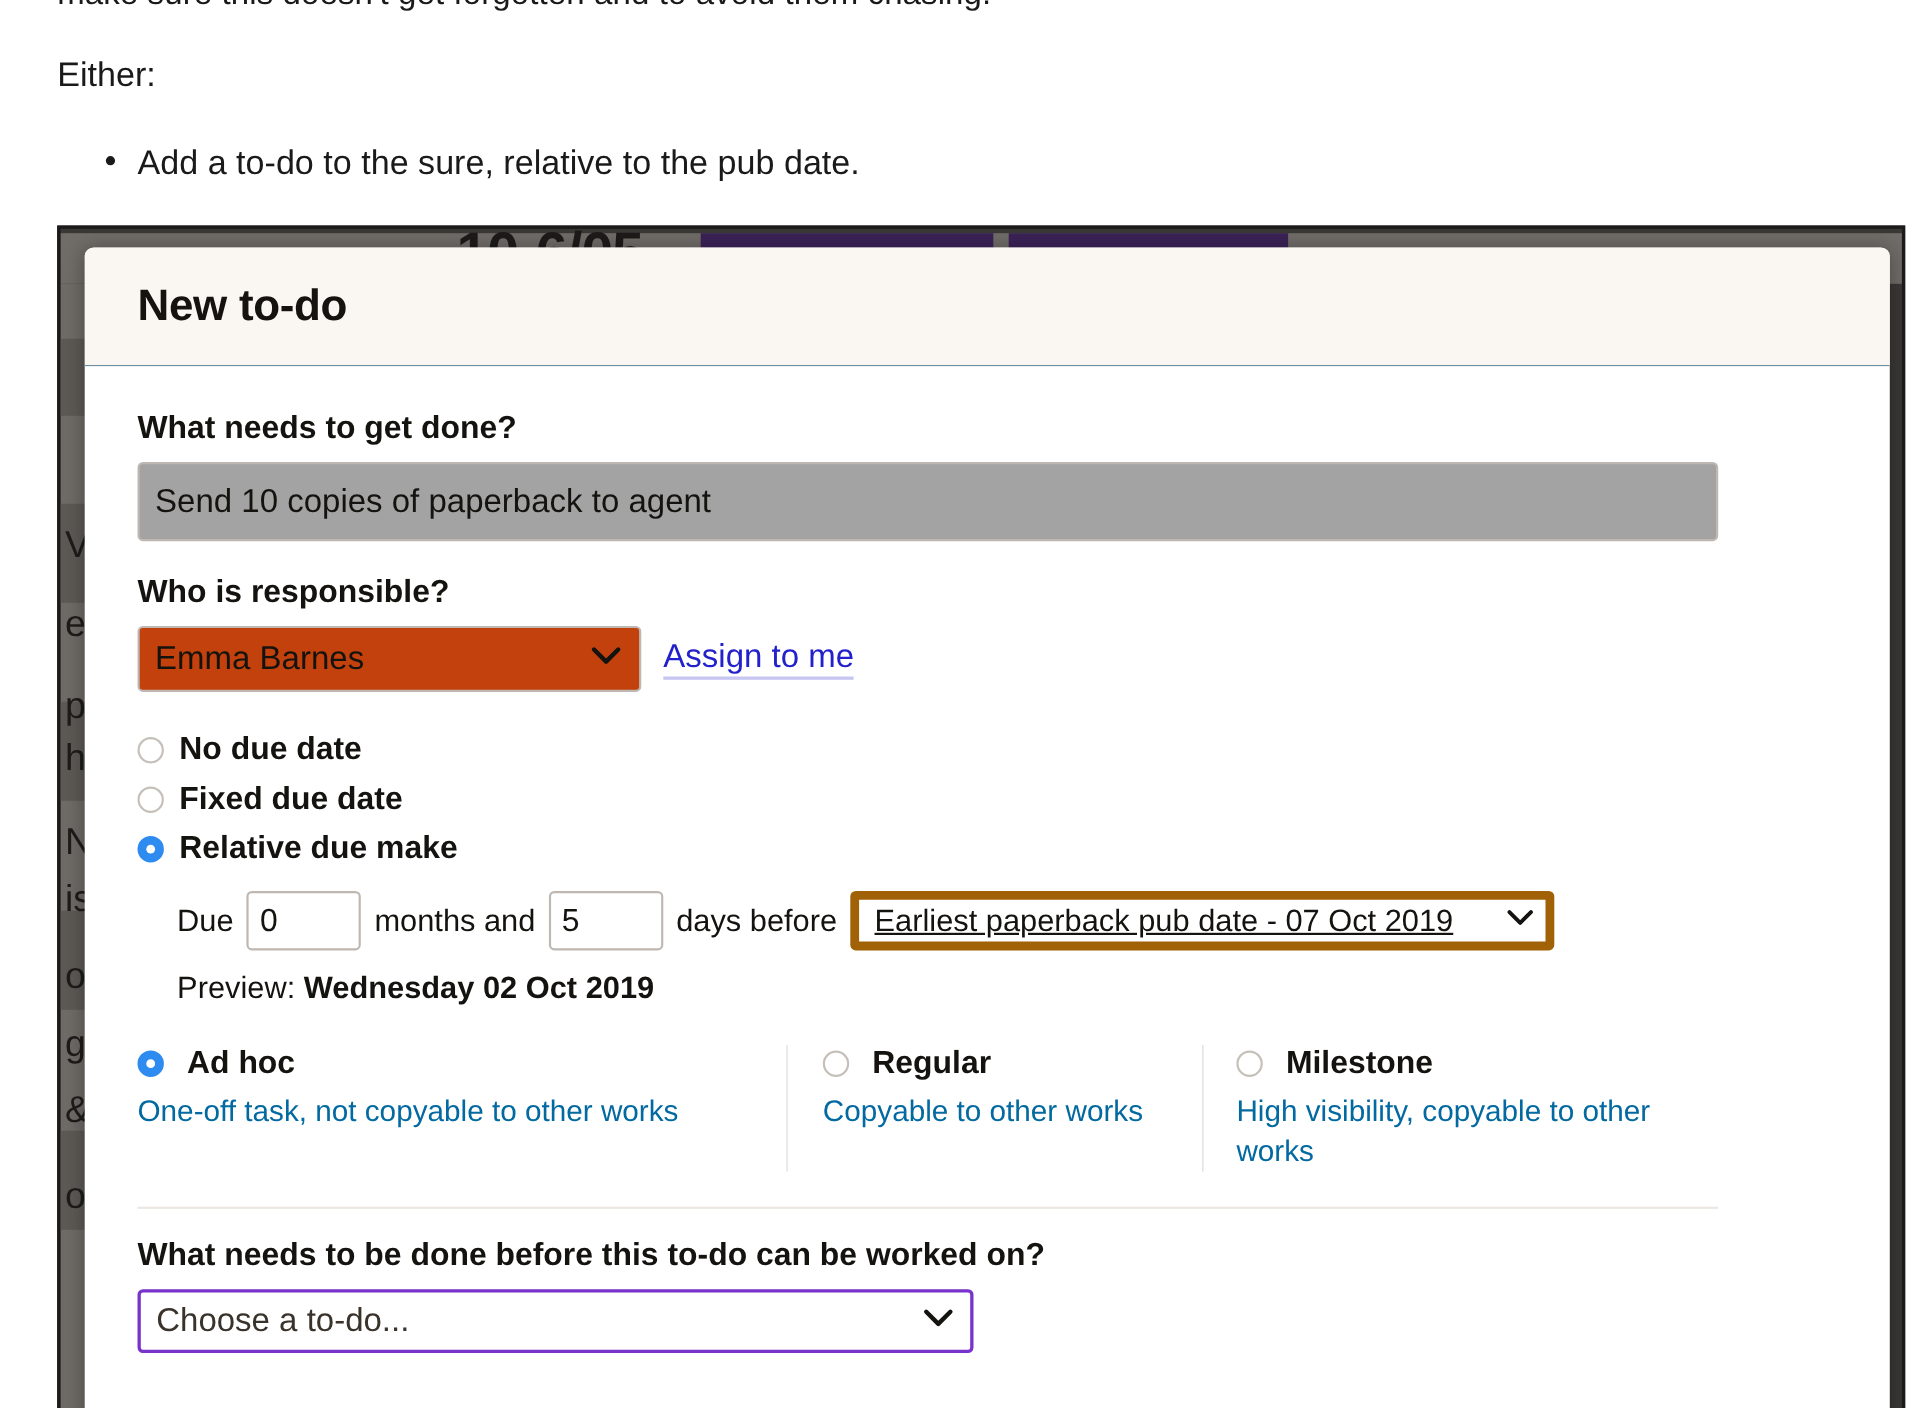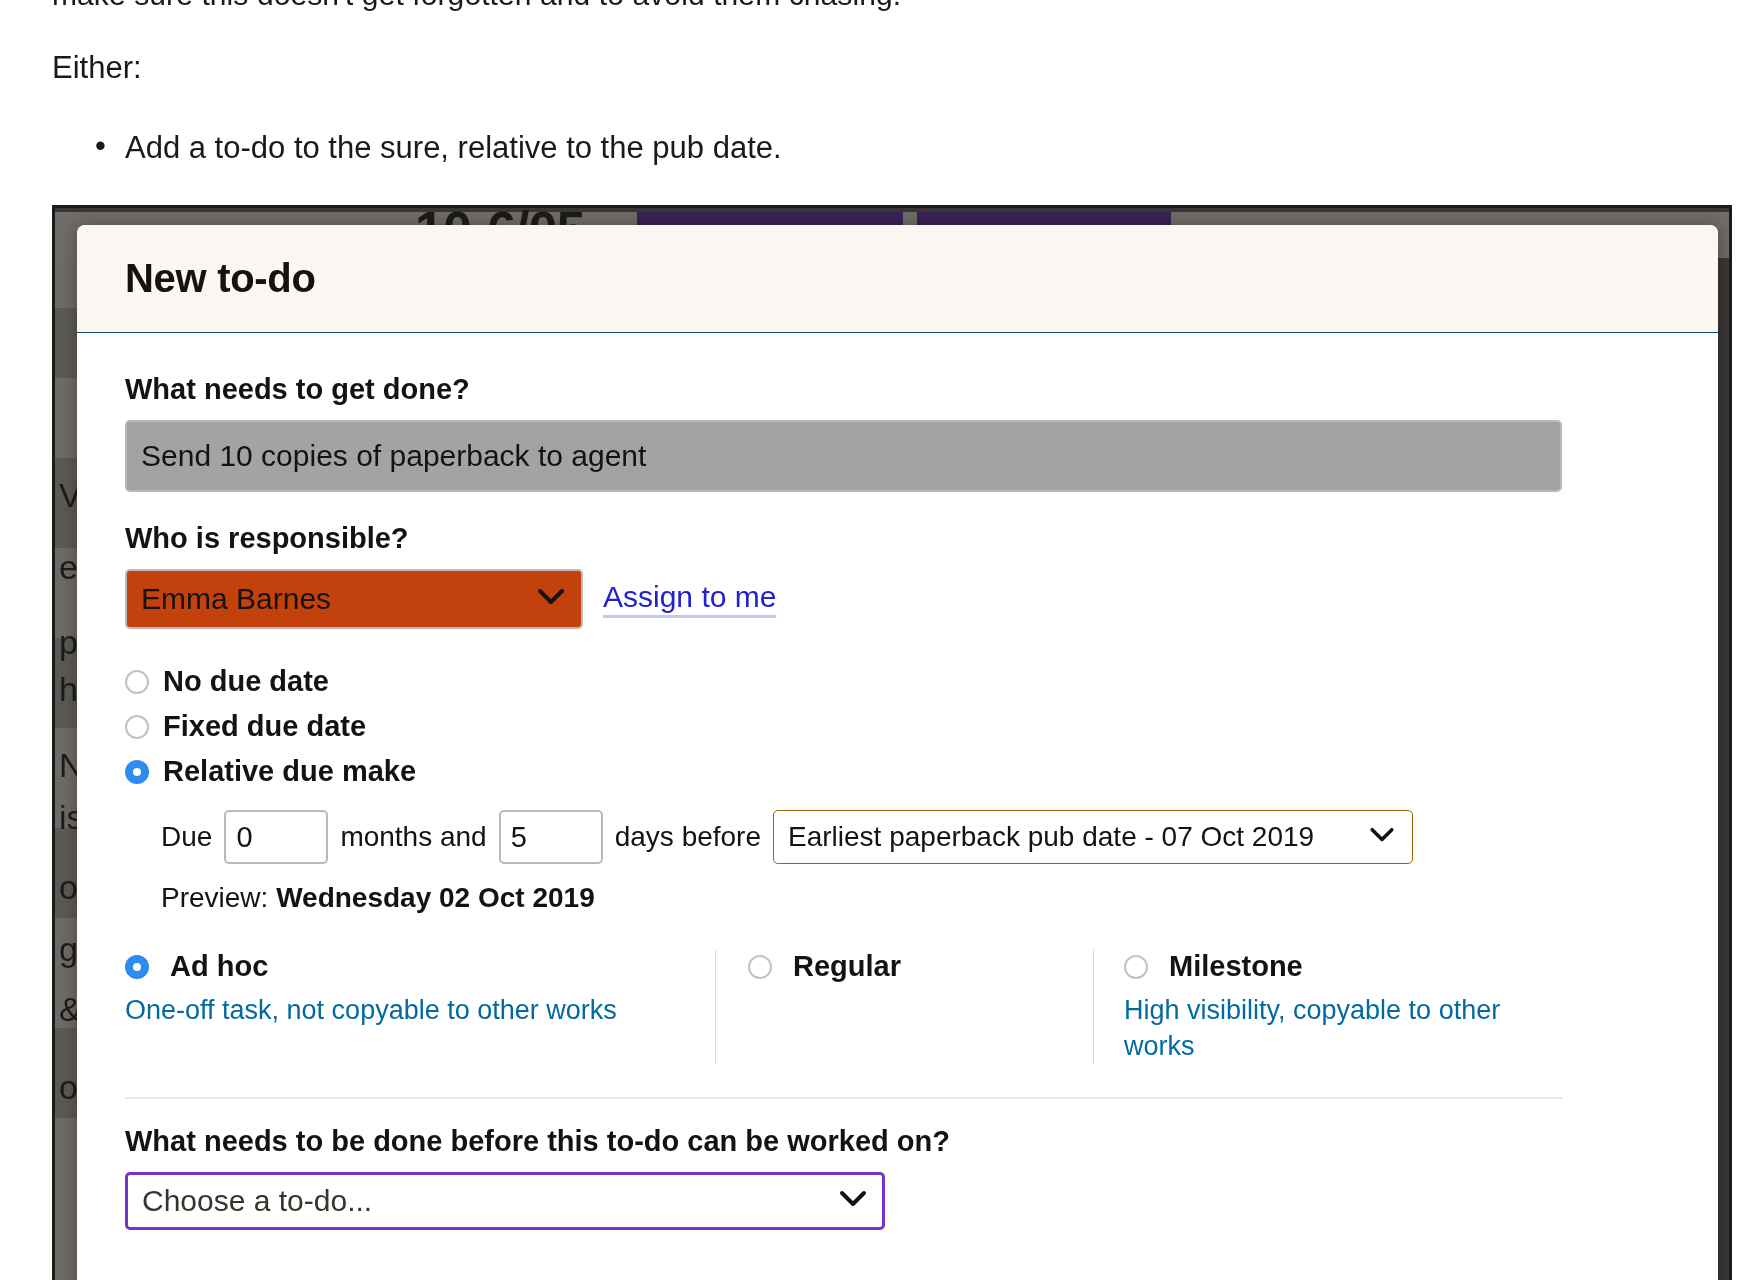--- a/index.html
+++ b/index.html
@@ -273,29 +273,30 @@
     margin: 0 12px;
   }
   .pub-select-wrap {
     position: relative;
     width: 640px;
     height: 54px;
     margin-left: 12px;
   }
   .pub-select {
     width: 100%; height: 100%;
-    border: 1px solid #a16207;
+    border: 8px solid #a16207;
     border-radius: 5px;
     background: #fff;
     font-size: 28px;
     color: #15130f;
     padding: 0 52px 0 14px;
     display: flex;
     align-items: center;
     cursor: pointer;
+    text-decoration: underline;
   }
   .preview-line {
     margin-top: 18px;
     padding-left: 36px;
     font-size: 28px;
     color: #15130f;
   }
   .preview-line b { font-weight: 700; }
 
   
@@ -463,20 +464,21 @@
             <span class="radio checked"></span>
             <span class="type-name">Ad hoc</span>
           </div>
           <div class="type-desc">One-off task, not copyable to other works</div>
         </div>
         <div class="type-col c2">
           <div class="type-head">
             <span class="radio"></span>
             <span class="type-name">Regular</span>
           </div>
+          <div class="type-desc">Copyable to other works</div>
         </div>
         <div class="type-col c3">
           <div class="type-head">
             <span class="radio"></span>
             <span class="type-name">Milestone</span>
           </div>
           <div class="type-desc">High visibility, copyable to other works</div>
         </div>
       </div>
 

